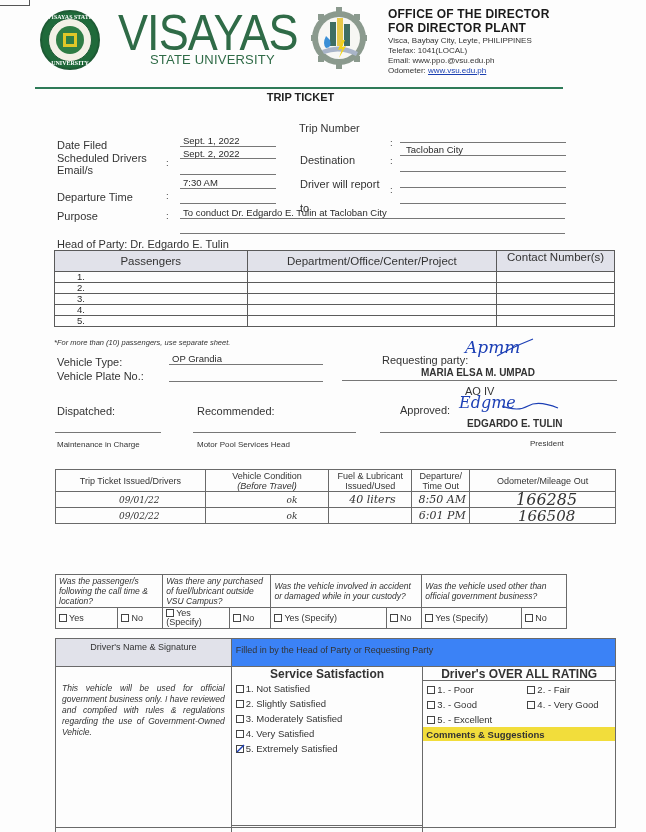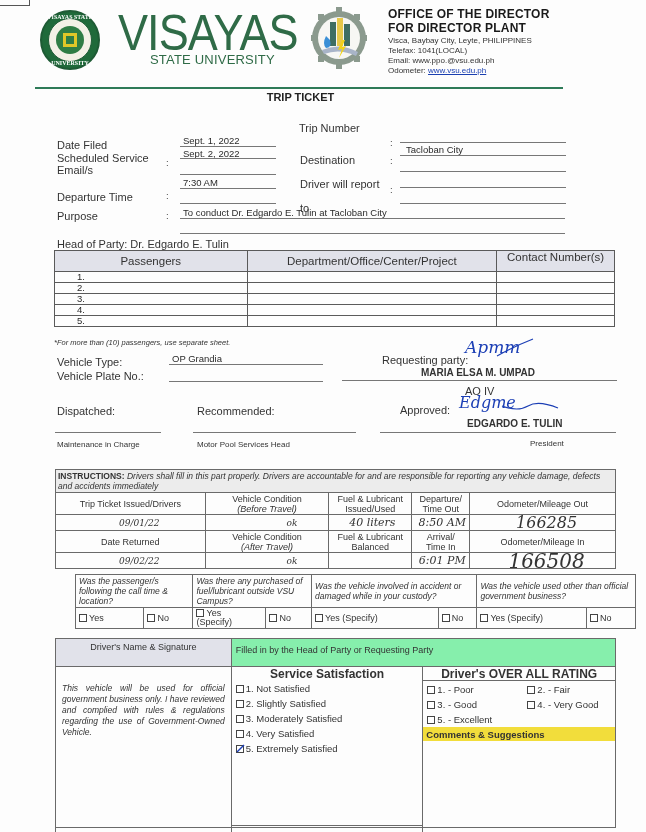--- a/index.html
+++ b/index.html
@@ -46,30 +46,30 @@
   .note { left: 54px; top: 338px; font-size: 7.5px; font-style: italic; color: #333; }
 
   .sig-blue { color: #1c3fb5; font-family: "DejaVu Serif", serif; font-style: italic; }
 
   
   .drv { left: 55px; top: 469px; width: 561px; }
   .drv td { border: 1px solid #6a6a6a; text-align: center; font-size: 9px; color: #333; line-height: 10px; }
   .drv .instr { background: #ececec; text-align: left; padding: 1px 2px; font-size: 8.5px; }
   .hw { color: #1c3fb5; font-family: "DejaVu Serif", serif; font-style: italic; font-size: 13px; text-align: left; padding-left: 8px; }
 
-  .q { left: 55px; top: 574px; width: 561px; margin-left: 20px; }
+  .q { left: 55px; top: 574px; width: 512px; }
   .q td { border: 1px solid #6a6a6a; font-size: 8.5px; font-style: italic; color: #333; padding: 1px 3px; vertical-align: top; line-height: 10px; }
   .q .opt { font-style: normal; font-size: 9px; vertical-align: middle; height: 21px; }
   .cb { display: inline-block; width: 8px; height: 8px; border: 1px solid #444; vertical-align: -1px; margin-right: 2px; background: #fff; }
 
   
   .bot { left: 55px; top: 638px; width: 561px; }
   .bot td { border: 1px solid #6a6a6a; font-size: 9px; color: #333; vertical-align: top; }
   .drvhead { background: #e1e2ea; text-align: center; font-size: 10px; height: 28px; padding-top: 3px; }
-  .yellow { background: #86efac; font-size: 8px; padding: 6px 4px 0 4px; }
+  .yellow { background: #3b82f6; font-size: 8px; padding: 6px 4px 0 4px; }
   .yellow2 { background: #f2dd3b; font-size: 9.5px; font-weight: bold; padding: 2px 3px; height: 14px; }
   .italic-para { font-style: italic; font-size: 8.5px; text-align: justify; padding: 16px 6px 0 6px; line-height: 11px; }
   .ss-head { text-align: center; font-weight: bold; font-size: 12px; height: 14px; }
   .ss-item { font-size: 9.5px; padding-left: 4px; line-height: 15px; }
   .rt-item { font-size: 9.5px; line-height: 15px; }
 </style>
 </head>
 <body>
 
 <div class="abs corner"></div>
@@ -112,21 +112,21 @@
 <div class="abs addr" style="top:56px;">Email: www.ppo.@vsu.edu.ph</div>
 <div class="abs addr" style="top:66px;"><span>Odometer: </span><a>www.vsu.edu.ph</a></div>
 
 <div class="abs green-rule"></div>
 <div class="abs title">TRIP TICKET</div>
 
 <div class="abs lbl" style="left:57px;top:139px;">Date Filed</div>
 <div class="abs val" style="left:183px;top:135px;">Sept. 1, 2022</div>
 <div class="abs line" style="left:180px;top:146px;width:96px;"></div>
 
-<div class="abs lbl" style="left:57px;top:152px;">Scheduled Service</div>
+<div class="abs lbl" style="left:57px;top:152px;">Scheduled Drivers</div>
 <div class="abs lbl" style="left:57px;top:164px;">Email/s</div>
 <div class="abs colon" style="left:166px;top:157px;">:</div>
 <div class="abs val" style="left:183px;top:148px;">Sept. 2, 2022</div>
 <div class="abs line" style="left:180px;top:158px;width:96px;"></div>
 <div class="abs line" style="left:180px;top:174px;width:96px;"></div>
 
 <div class="abs val" style="left:183px;top:177px;">7:30 AM</div>
 <div class="abs line" style="left:180px;top:188px;width:96px;"></div>
 <div class="abs lbl" style="left:57px;top:191px;">Departure Time</div>
 <div class="abs colon" style="left:166px;top:190px;">:</div>
@@ -220,50 +220,40 @@
 <div class="abs" style="left:467px;top:418px;font-size:10px;font-weight:bold;color:#333;">EDGARDO E. TULIN</div>
 <div class="abs line" style="left:55px;top:432px;width:106px;"></div>
 <div class="abs line" style="left:193px;top:432px;width:163px;"></div>
 <div class="abs line" style="left:380px;top:432px;width:236px;"></div>
 <div class="abs" style="left:57px;top:440px;font-size:8px;color:#333;">Maintenance in Charge</div>
 <div class="abs" style="left:197px;top:440px;font-size:8px;color:#333;">Motor Pool Services Head</div>
 <div class="abs" style="left:530px;top:439px;font-size:8px;color:#333;">President</div>
 
 <table class="abs drv">
   <tbody>
-      <tr>
-    <td colspan="5" class="instr"><b>INSTRUCTIONS:</b><i> Drivers shall fill in this part properly.  Drivers are accountable for and are responsible for reporting any vehicle damage, defects and accidents immediately</i></td>
-  </tr>
   <tr style="height:22px;">
     <td style="width:150px;">Trip Ticket Issued/Drivers</td>
     <td style="width:124px;"><span>Vehicle Condition</span><br><i>(Before Travel)</i></td>
     <td style="width:83px;"><span>Fuel &amp; Lubricant</span><br><span>Issued/Used</span></td>
     <td style="width:58px;"><span>Departure/</span><br><span>Time Out</span></td>
     <td style="width:146px;">Odometer/Mileage Out</td>
   </tr>
   <tr style="height:16px;">
     <td class="hw" style="padding-left:18px;">09/01/22</td>
     <td class="hw" style="padding-left:50px;">ok</td>
     <td class="hw" style="font-size:11px;padding-left:4px;">40 liters</td>
     <td class="hw" style="font-size:11px;padding-left:3px;">8:50 AM</td>
     <td class="hw" style="font-size:16px;">166285</td>
   </tr>
-  <tr style="height:22px;">
-    <td>Date Returned</td>
-    <td><span>Vehicle Condition</span><br><i>(After Travel)</i></td>
-    <td><span>Fuel &amp; Lubricant</span><br><span>Balanced</span></td>
-    <td><span>Arrival/</span><br><span>Time In</span></td>
-    <td>Odometer/Mileage In</td>
-  </tr>
   <tr style="height:16px;">
     <td class="hw" style="padding-left:18px;">09/02/22</td>
     <td class="hw" style="padding-left:50px;">ok</td>
     <td class="hw"></td>
     <td class="hw" style="font-size:11px;padding-left:3px;">6:01 PM</td>
-    <td class="hw" style="font-size:20px;">166508</td>
+    <td class="hw" style="font-size:15px;">166508</td>
   </tr>
 </tbody>
   </table>
 
 <table class="abs q">
   <tbody>
       <tr style="height:33px;">
     <td colspan="2" style="width:103px;">Was the passenger/s following the call time &amp; location?</td>
     <td colspan="2" style="width:104px;">Was there any purchased of fuel/lubricant outside VSU Campus?</td>
     <td colspan="2" style="width:145px;vertical-align:middle;">Was the vehicle involved in accident or damaged while in your custody?</td>

